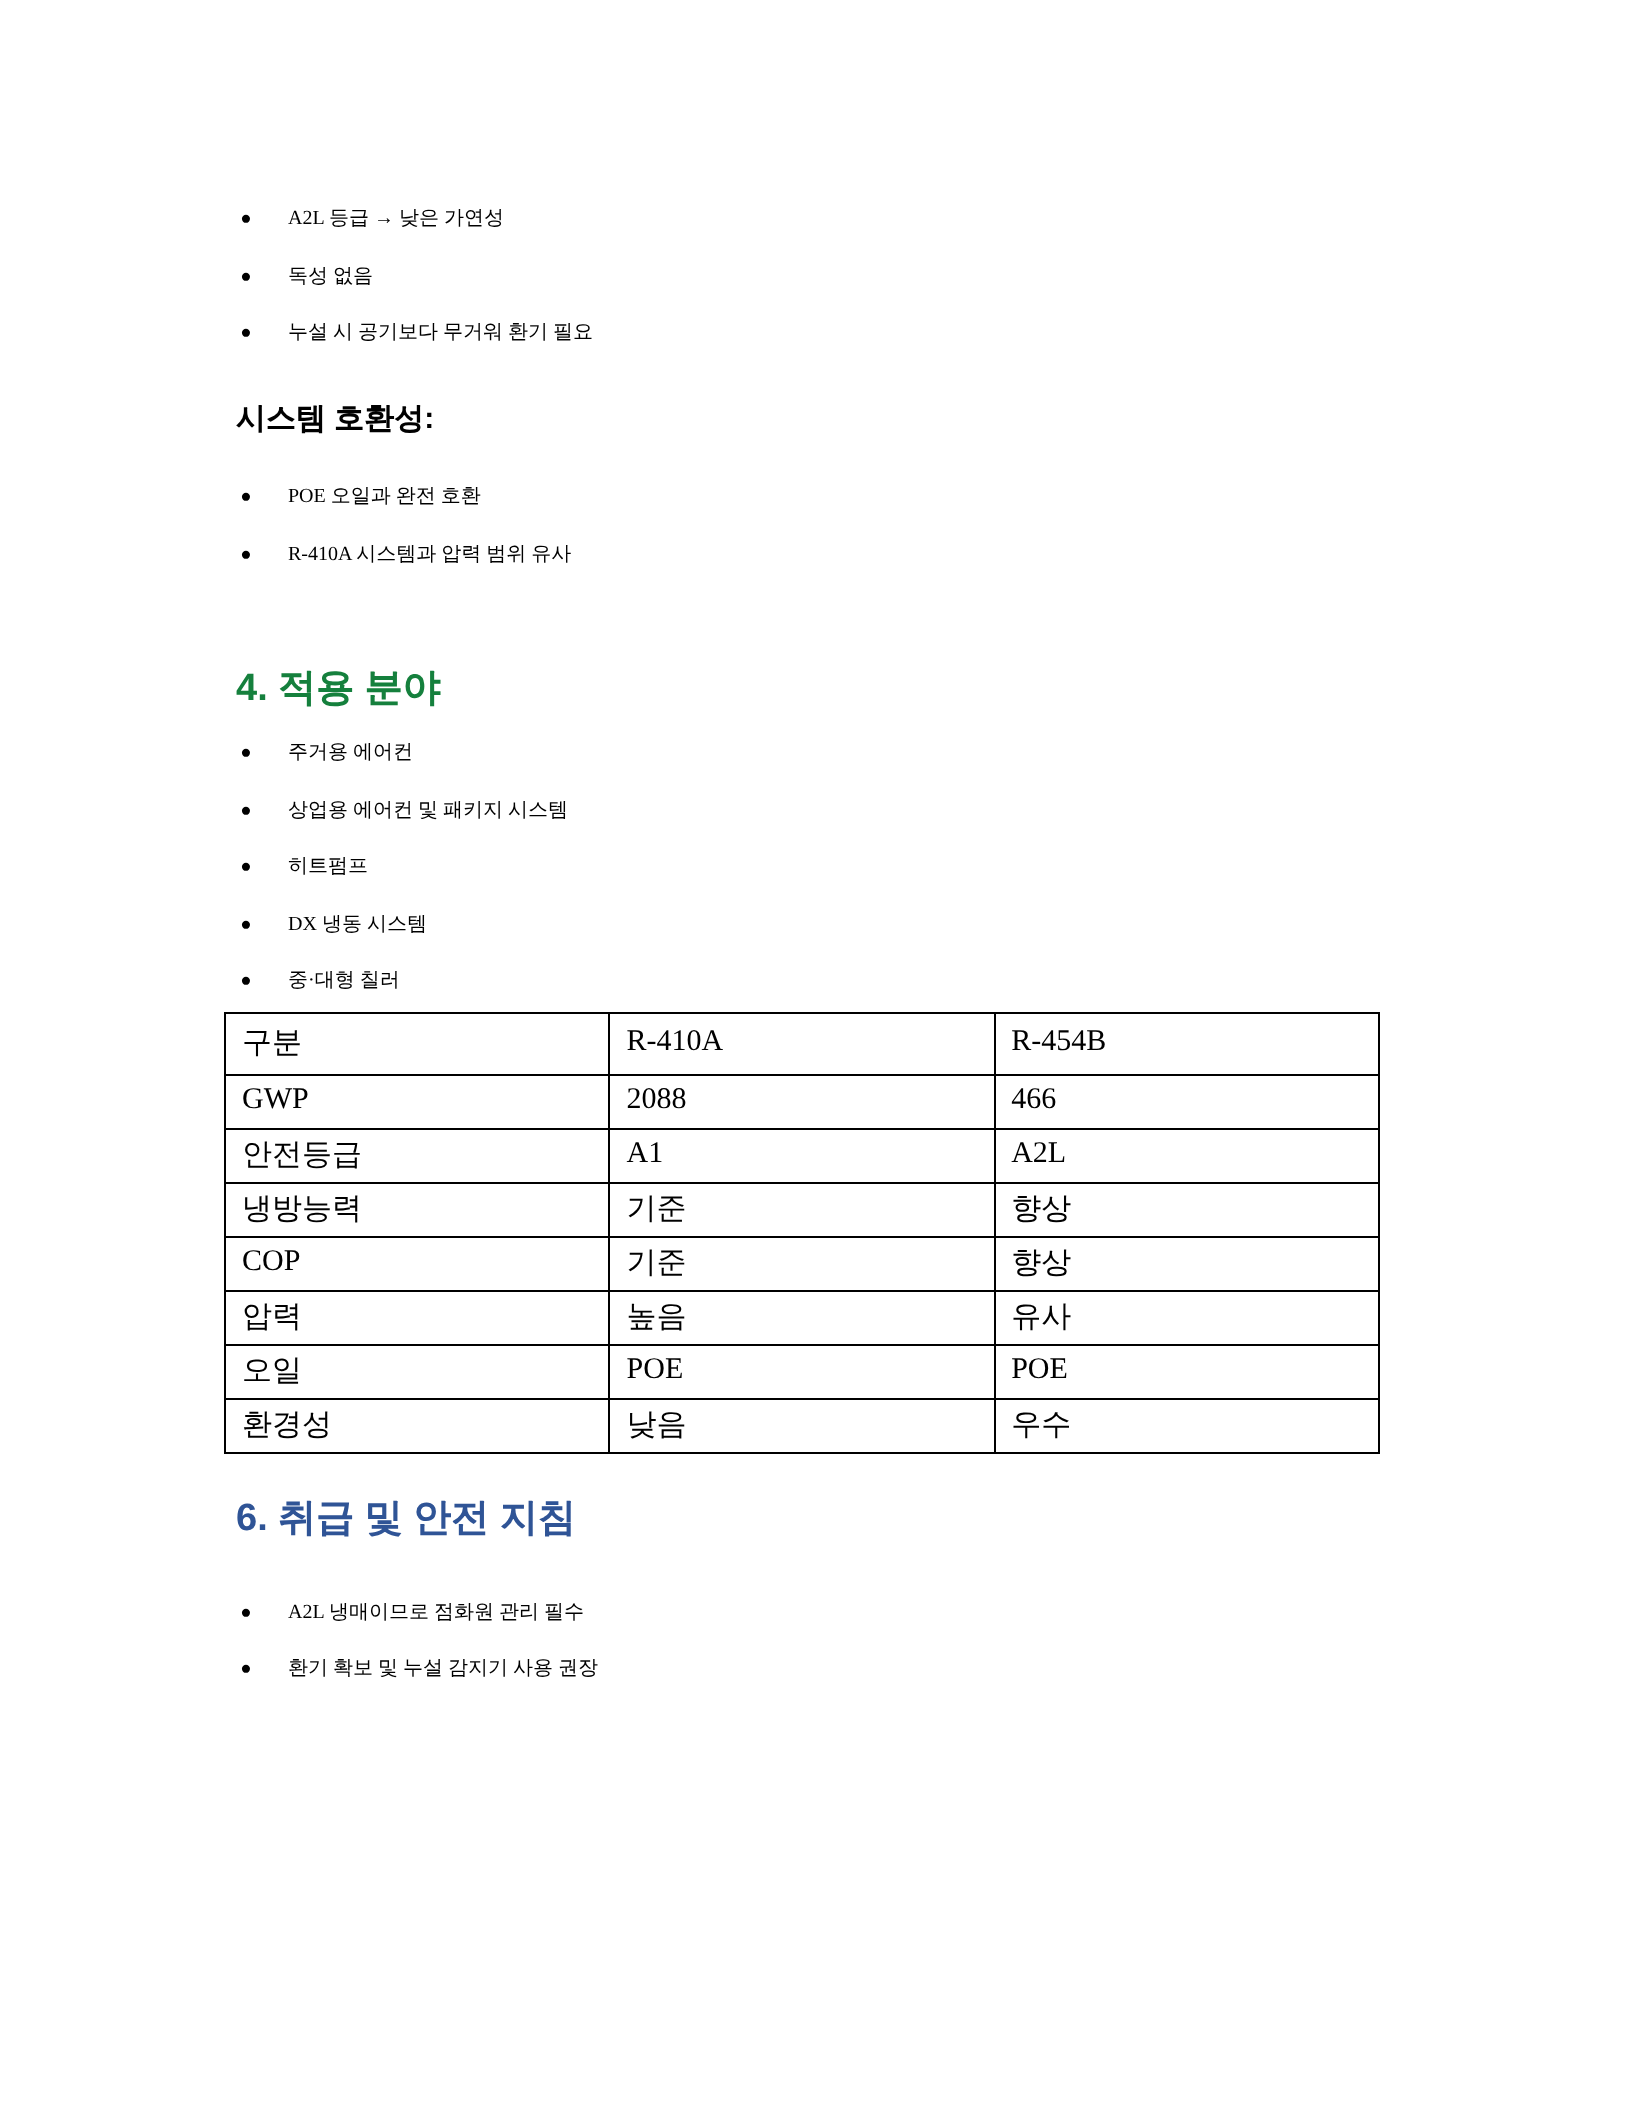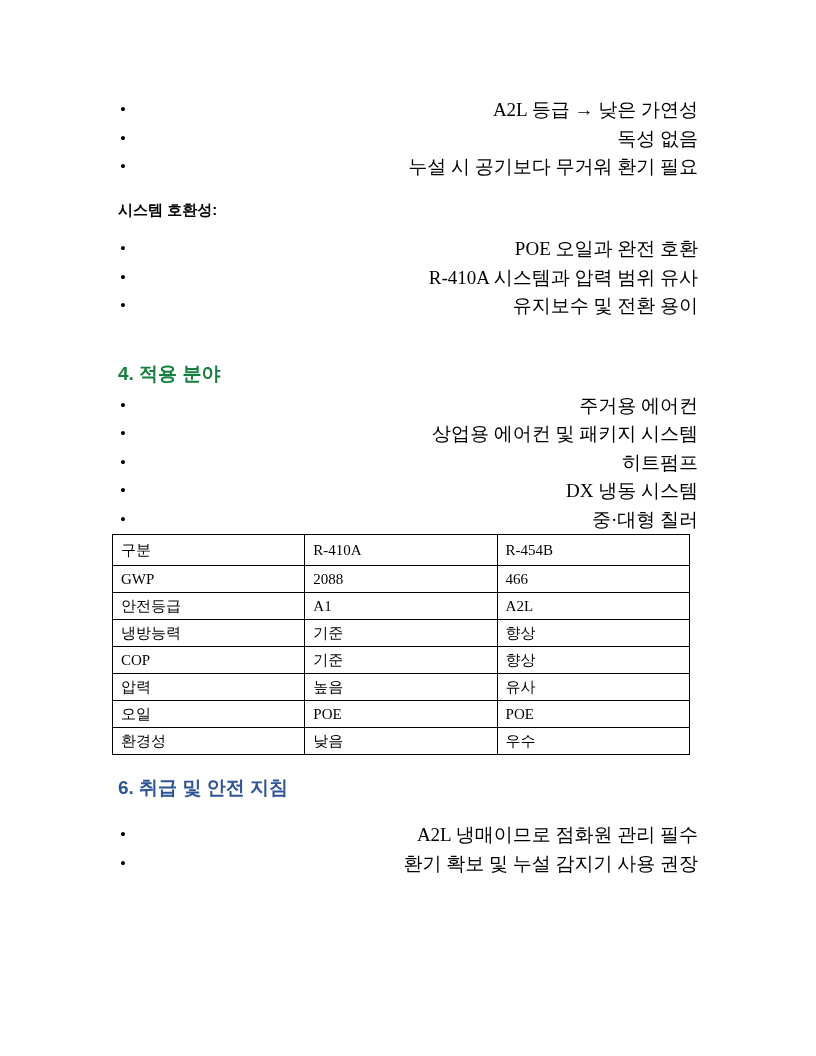--- a/index.html
+++ b/index.html
@@ -21,24 +21,23 @@
     padding: 96px 118px 0 118px;
   }
   ul.bullets {
     list-style: none;
     margin: 0;
     padding: 0;
   }
   ul.bullets li {
     position: relative;
     padding-left: 26px;
-    font-size: 19px;
+    font-size: 10px;
     line-height: 28.5px;
     white-space: nowrap;
-    text-align: right;
   }
   ul.bullets li::before {
     content: "\2022";
     position: absolute;
     left: 2px;
     top: 0;
     font-size: 17px;
     line-height: 28.5px;
     color: #000000;
   }
@@ -87,21 +86,20 @@
     <li>A2L 등급 → 낮은 가연성</li>
     <li>독성 없음</li>
     <li>누설 시 공기보다 무거워 환기 필요</li>
   </ul>
 
   <p class="subheading">시스템 호환성:</p>
 
   <ul class="bullets">
     <li>POE 오일과 완전 호환</li>
     <li>R-410A 시스템과 압력 범위 유사</li>
-    <li>유지보수 및 전환 용이</li>
   </ul>
 
   <h2 class="doc-heading h4" style="color:#15803d">4. 적용 분야</h2>
 
   <ul class="bullets">
     <li>주거용 에어컨</li>
     <li>상업용 에어컨 및 패키지 시스템</li>
     <li>히트펌프</li>
     <li>DX 냉동 시스템</li>
     <li>중·대형 칠러</li>

